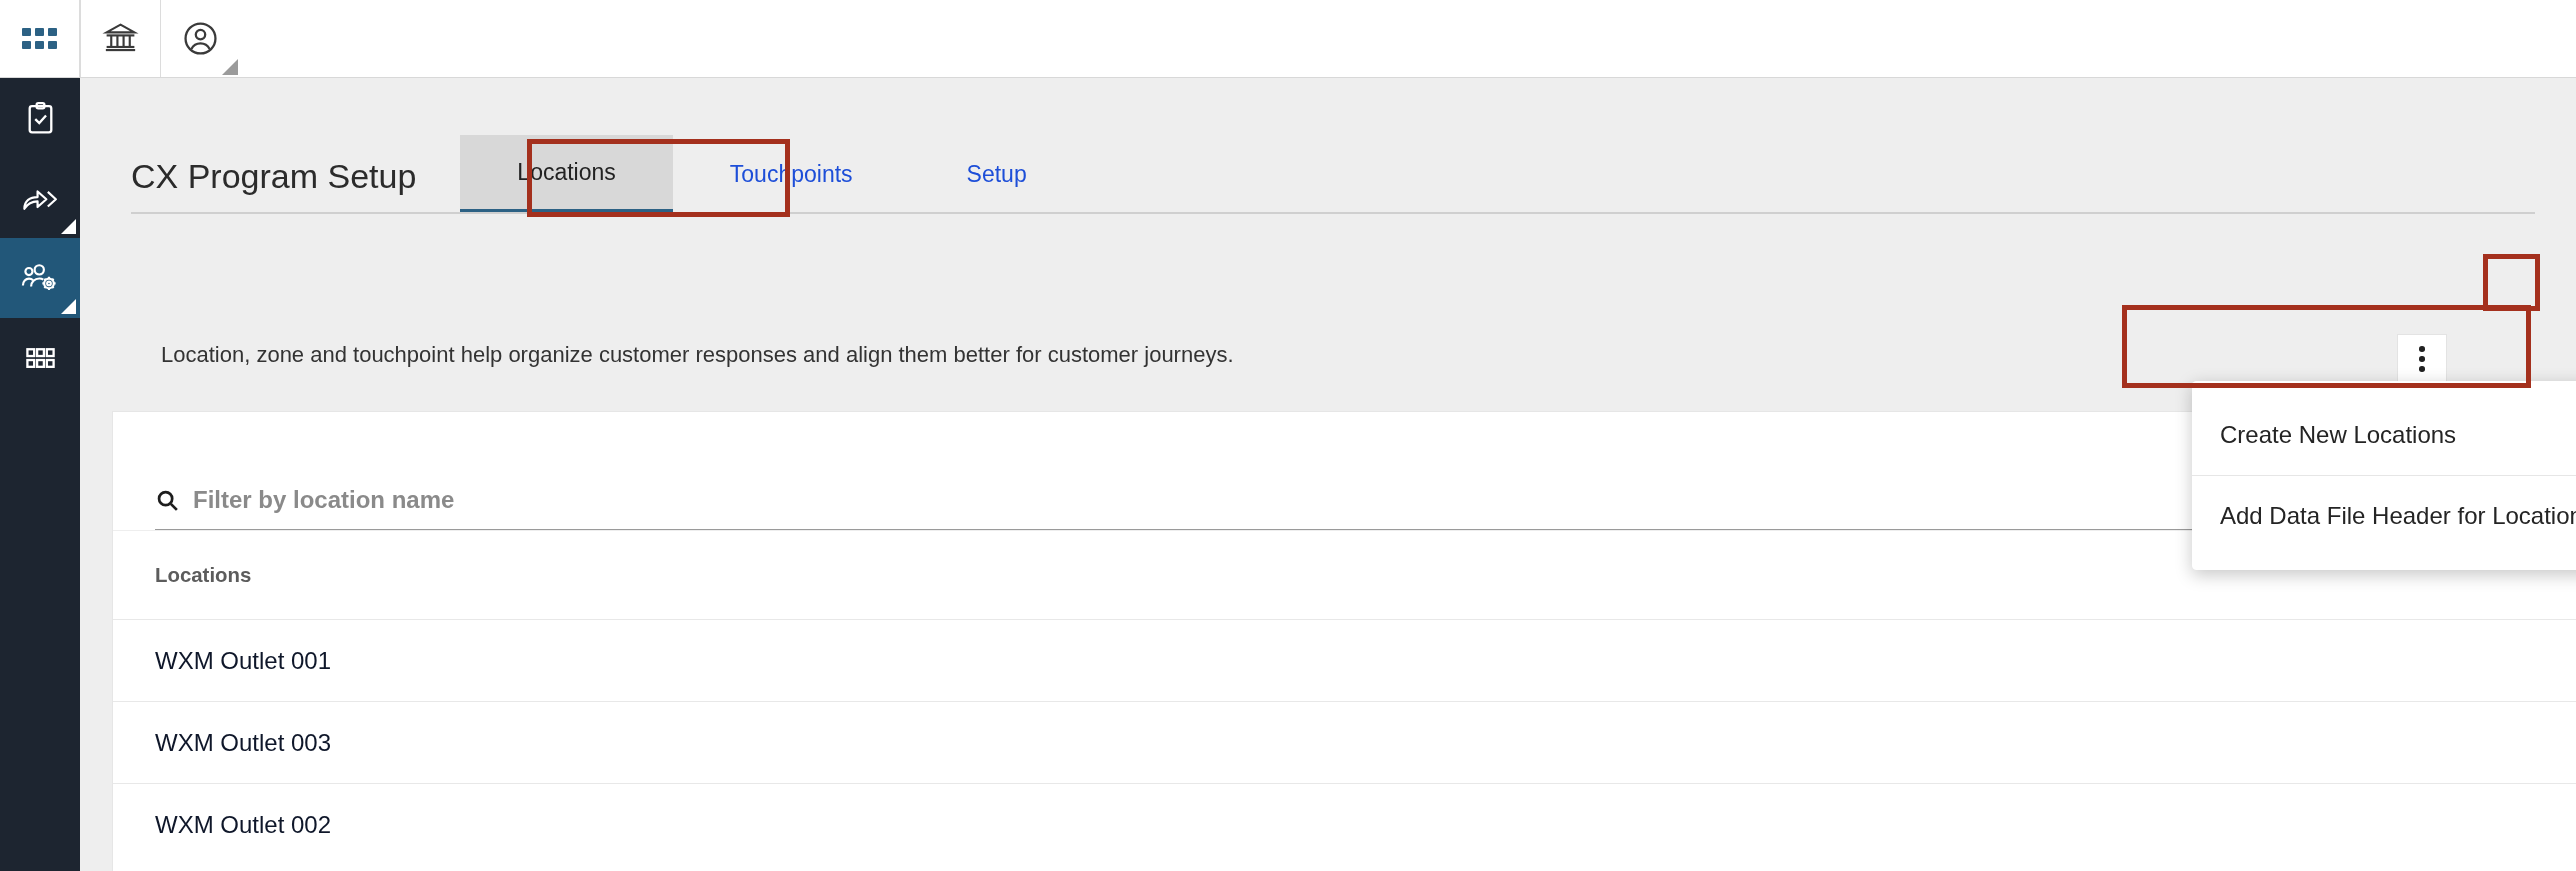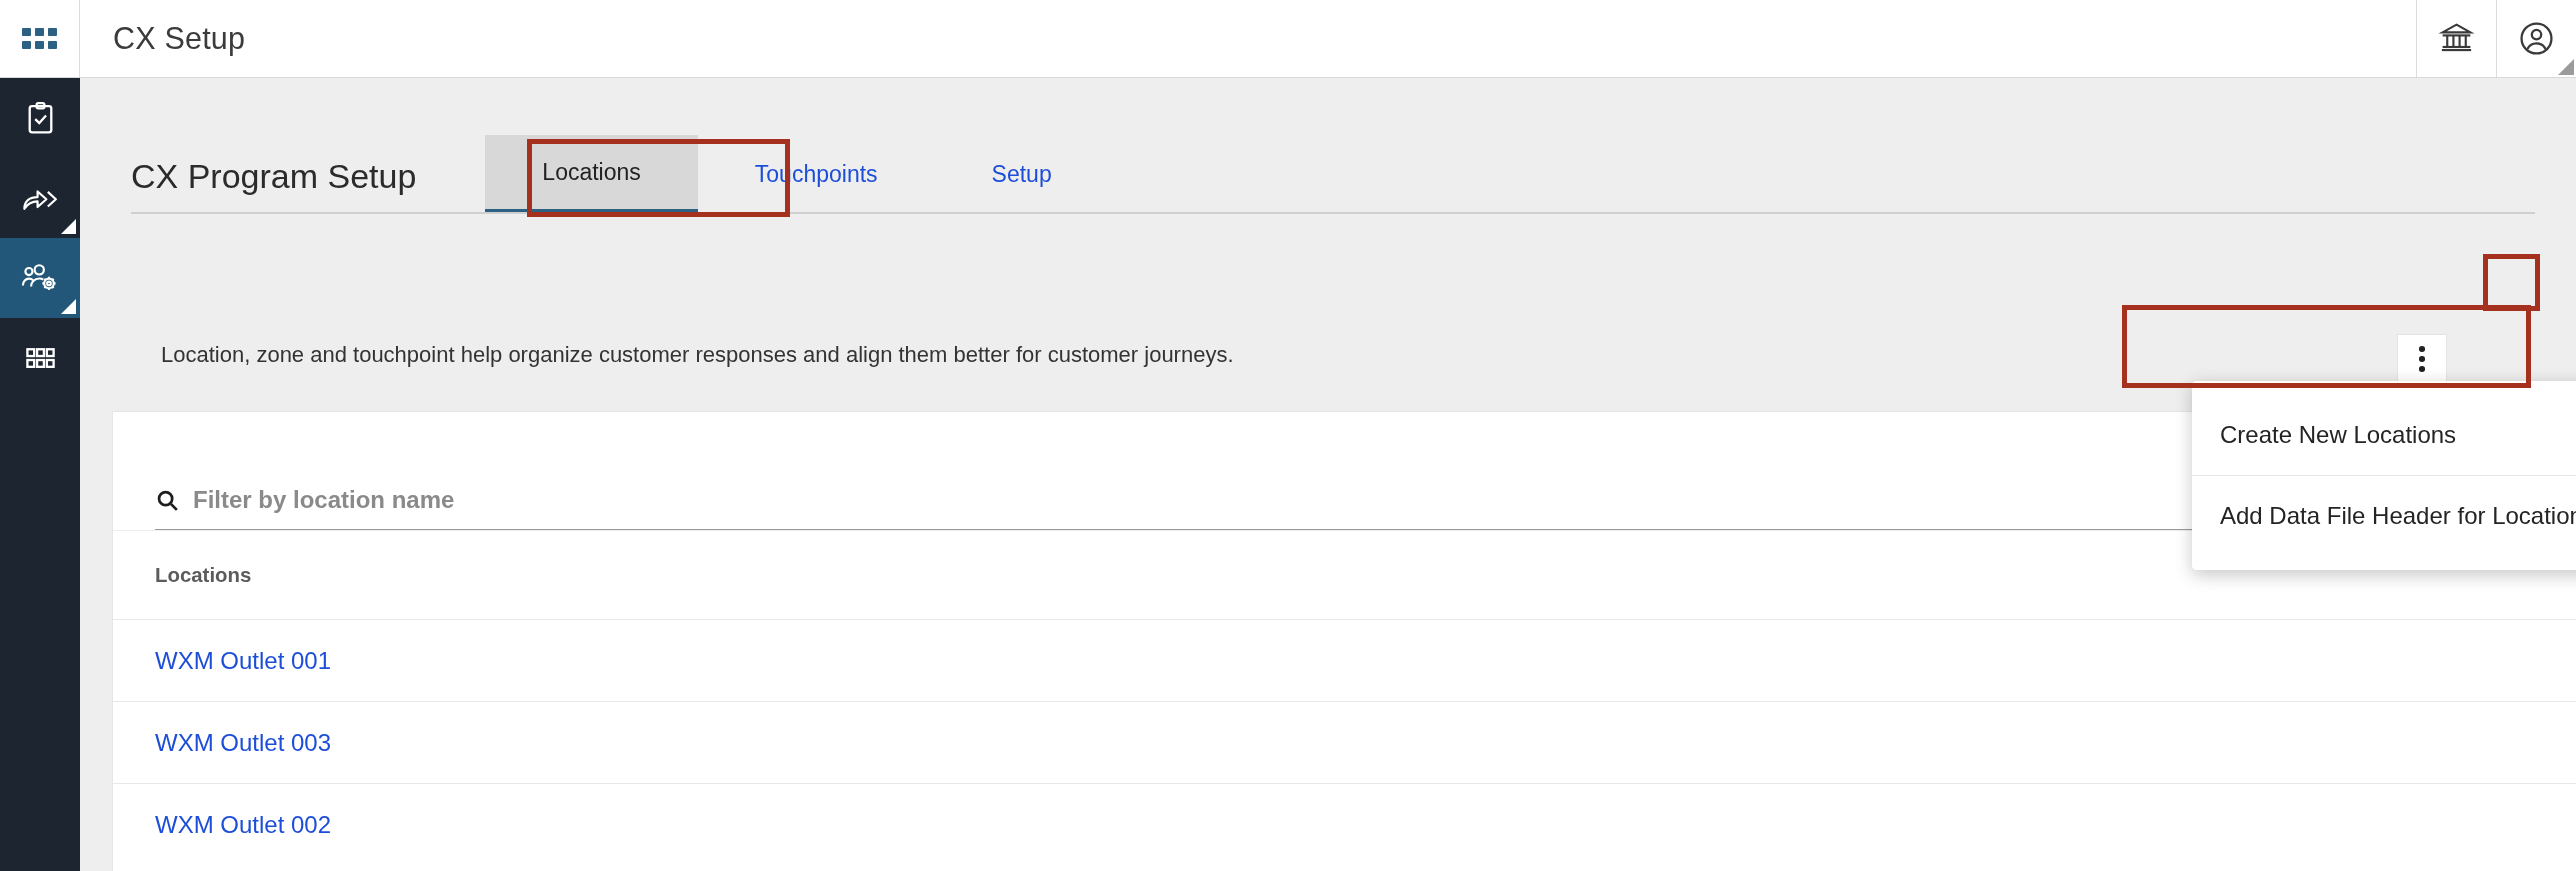--- a/index.html
+++ b/index.html
@@ -107,21 +107,20 @@
   }
 
   
   .tabs-row {
     position: absolute;
     top: 52px; left: 51px;
     width: 2404px;
     height: 83px;
     display: flex;
     align-items: flex-end;
-    gap: 25px;
   }
   .page-title {
     font-size: 34px;
     color: #2b2b2b;
     font-weight: 400;
     padding-bottom: 16.7px;
     white-space: nowrap;
   }
   .tabs {
     display: flex;
@@ -259,21 +258,21 @@
   }
   .trow {
     height: 82px;
     display: flex;
     align-items: center;
     padding: 0 42px;
     border-top: 0.9px solid #e8e8e8;
   }
   .trow a {
     font-size: 24px;
-    color: #1d4ed8;
+    color: #0f172a;
     text-decoration: none;
   }
 
   .corner-mark {
     position: absolute;
     right: 1.9px; bottom: 1.9px;
     width: 0; height: 0;
     border-left: 16.7px solid transparent;
     border-bottom: 16.7px solid #9b9b9b;
   }
@@ -287,21 +286,20 @@
     <div class="topbar-apps">
       <span class="grid-dots">
         <i></i>
           <i></i>
           <i></i>
           <i></i>
           <i></i>
           <i></i>
       </span>
     </div>
-    <div class="topbar-title">CX Setup</div>
     <div class="topbar-btn">
       <svg width="37" height="37" viewBox="0 0 24 24" fill="none" stroke="#3a3a3a" stroke-width="1.4">
         <path d="M12 3 L21 8 L3 8 Z"></path>
         <line x1="3" y1="10" x2="21" y2="10"></line>
         <line x1="6" y1="10" x2="6" y2="17"></line>
         <line x1="10" y1="10" x2="10" y2="17"></line>
         <line x1="14" y1="10" x2="14" y2="17"></line>
         <line x1="18" y1="10" x2="18" y2="17"></line>
         <line x1="3" y1="17.5" x2="21" y2="17.5"></line>
         <line x1="2.5" y1="19.5" x2="21.5" y2="19.5"></line>

